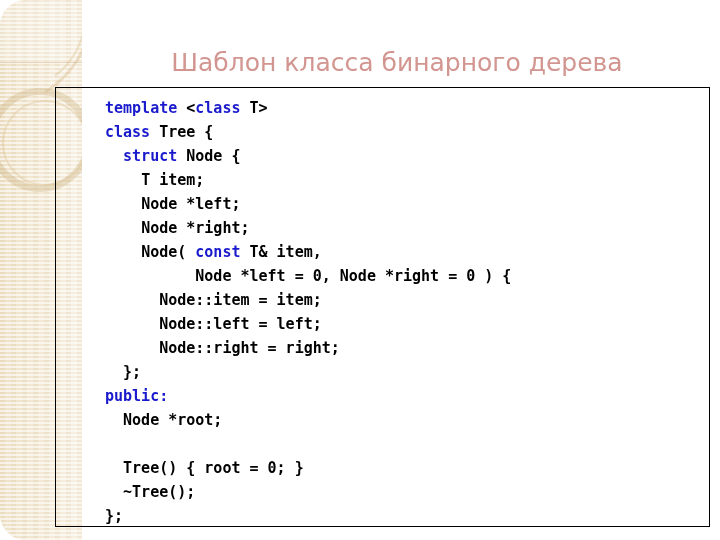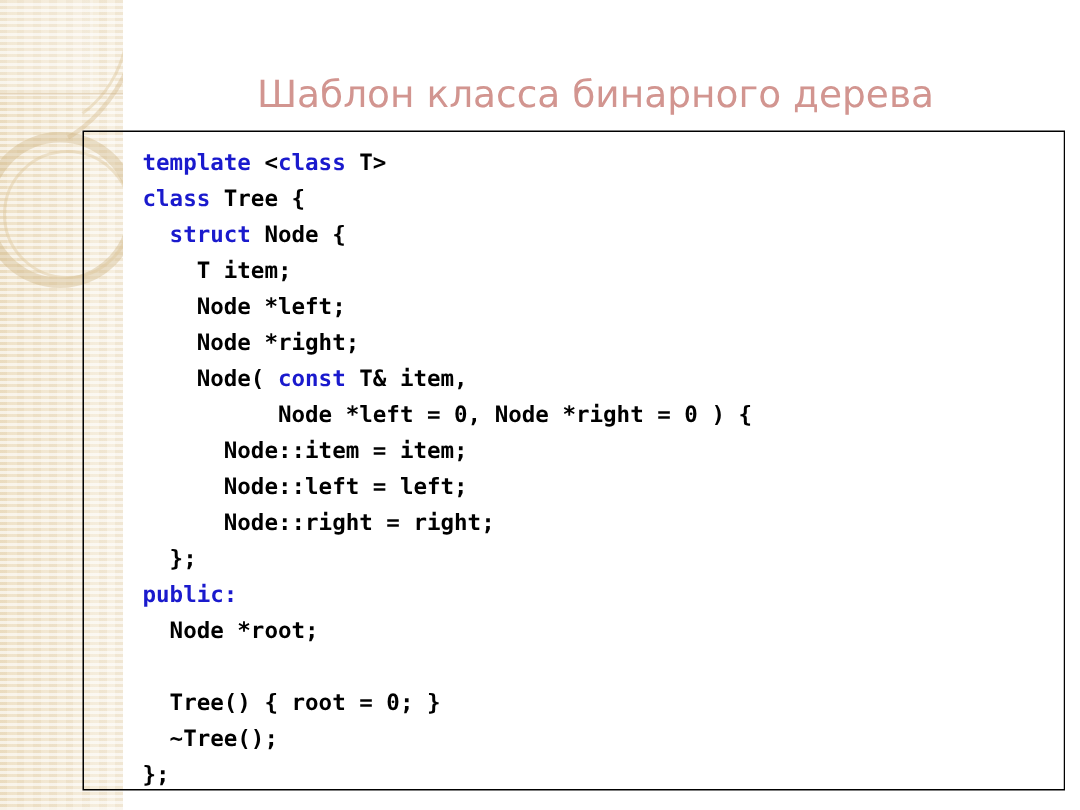--- a/index.html
+++ b/index.html
@@ -7,20 +7,21 @@
     padding: 0;
     background: #ffffff;
   }
   #slide {
     position: relative;
     width: 720px;
     height: 540px;
     background: #ffffff;
     overflow: hidden;
     font-family: "Liberation Sans", sans-serif;
+    border-radius: 26px;
   }
 
   
   #sidebar {
     position: absolute;
     left: 0; top: 0;
     width: 82px;
     height: 540px;
     background:
       repeating-linear-gradient(
@@ -141,21 +142,21 @@
     position: absolute;
     left: 0px;
     top: 0px;
     width: 27px;
     bottom: 0px;
     background: transparent;
   }
 
   #code {
     position: absolute;
-    left: 95px;
+    left: 105px;
     top: 96px;
     font-family: "DejaVu Sans Mono", "Liberation Mono", monospace;
     font-size: 15px;
     font-weight: bold;
     line-height: 24px;
     color: #000000;
     white-space: pre;
     letter-spacing: 0px;
   }
   #code .kw { color: #1a1acd; }

